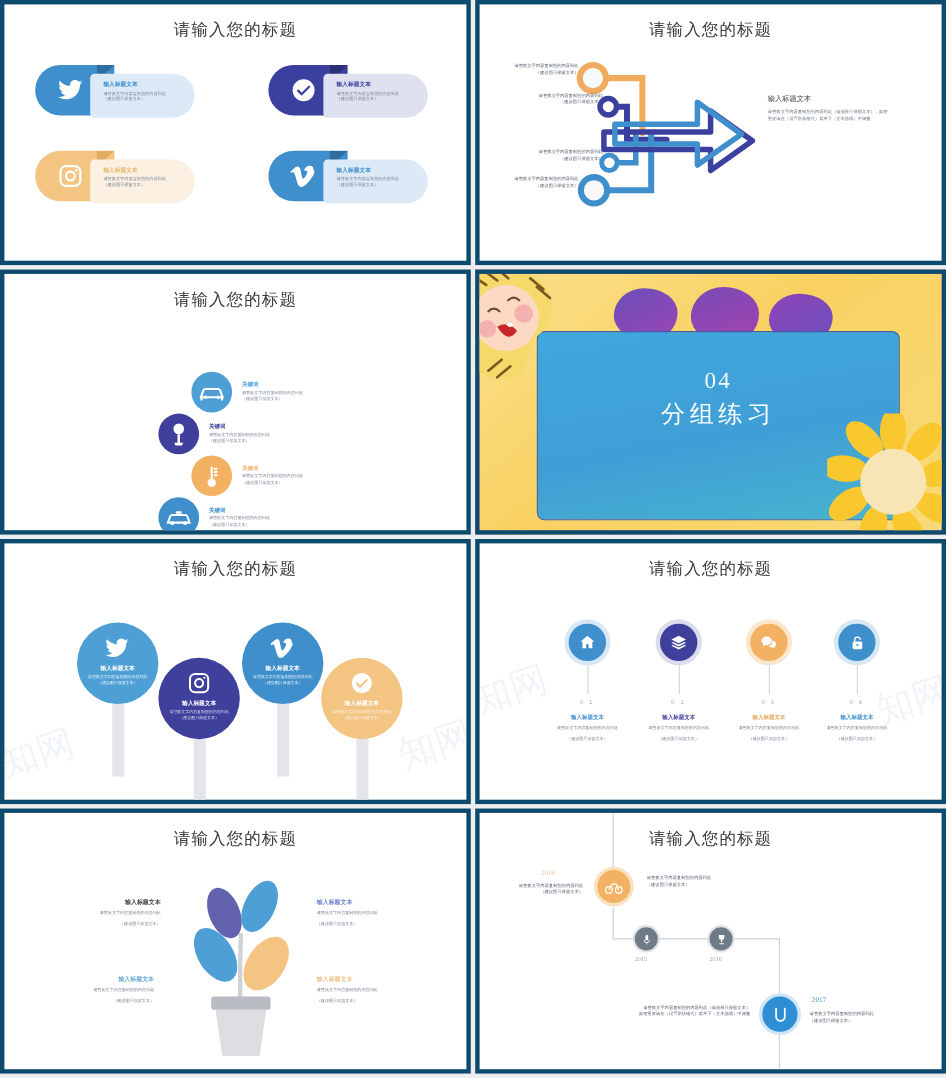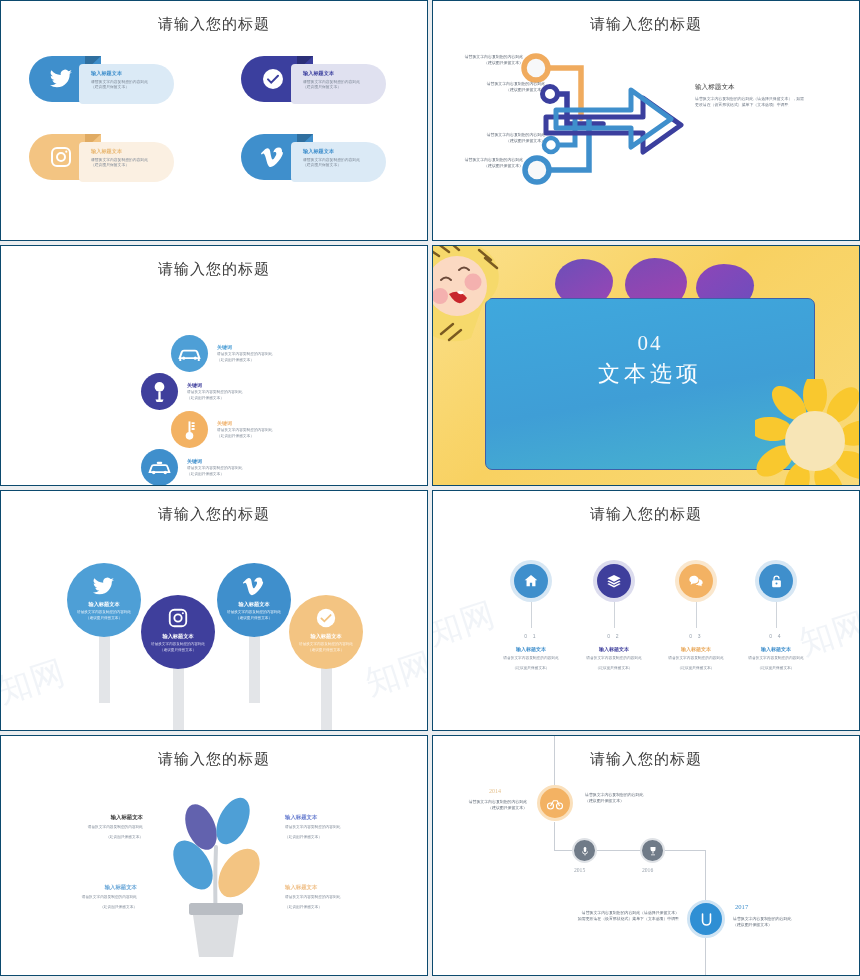--- a/index.html
+++ b/index.html
@@ -11,21 +11,21 @@
   #grid{
     width:860px;height:980px;
     display:grid;
     grid-template-columns:428px 428px;
     grid-template-rows:241px 241px 241px 241px;
     gap:4px 4px;
     background:#eceef0;
   }
   .slide{
     position:relative;overflow:hidden;background:#fff;
-    border:1px solid #0c4a6e;
+    border:4px solid #0c4a6e;
   }
   .title{
     position:absolute;left:0;right:0;top:14px;text-align:center;
     font-family:"Liberation Serif","DejaVu Serif",serif;
     font-size:15px;color:#3b3b3b;letter-spacing:1px;font-weight:400;
   }
   .wm{
     position:absolute;font-size:34px;color:rgba(120,150,190,.10);
     font-family:"Liberation Serif",serif;pointer-events:none;user-select:none;
     transform:rotate(-18deg);
@@ -285,21 +285,21 @@
 
   <div class="slide s4">
     <div class="s4-bgtex"></div>
 
     <div class="blob" style="left:122px;top:13px;width:58px;height:48px;background:linear-gradient(150deg,#6b4fb8,#9b45b5)"></div>
     <div class="blob" style="left:192px;top:12px;width:62px;height:52px;background:linear-gradient(160deg,#7a4bb5,#a342b0)"></div>
     <div class="blob" style="left:263px;top:18px;width:58px;height:46px;background:linear-gradient(140deg,#8d46b8,#6d4dbd)"></div>
 
     <div class="s4-panel">
       <div class="s4-num">04</div>
-      <div class="s4-sub">文本选项</div>
+      <div class="s4-sub">分组练习</div>
     </div>
 
     <svg style="position:absolute;left:-6px;top:-4px;width:96px;height:108px" viewBox="0 0 96 108">
       <path d="M-6 4 C20 -8 62 -2 70 24 C76 44 66 56 56 62 L44 96 C26 104 2 96 -6 84 Z" fill="#f6d96b"></path>
       <circle cx="30" cy="44" r="30" fill="#fbd9c2"></circle>
       <circle cx="13" cy="54" r="8" fill="#f2a3a8" opacity=".75"></circle>
       <circle cx="46" cy="40" r="8.5" fill="#f2a3a8" opacity=".75"></circle>
       <path d="M14 38 q5 -5 10 0" stroke="#6b4a3a" stroke-width="2" fill="none" stroke-linecap="round"></path>
       <path d="M32 28 q5 -5 10 0" stroke="#6b4a3a" stroke-width="2" fill="none" stroke-linecap="round"></path>
       <path d="M22 52 q10 -6 18 4 q-8 12 -18 -4 Z" fill="#c8262c"></path>

